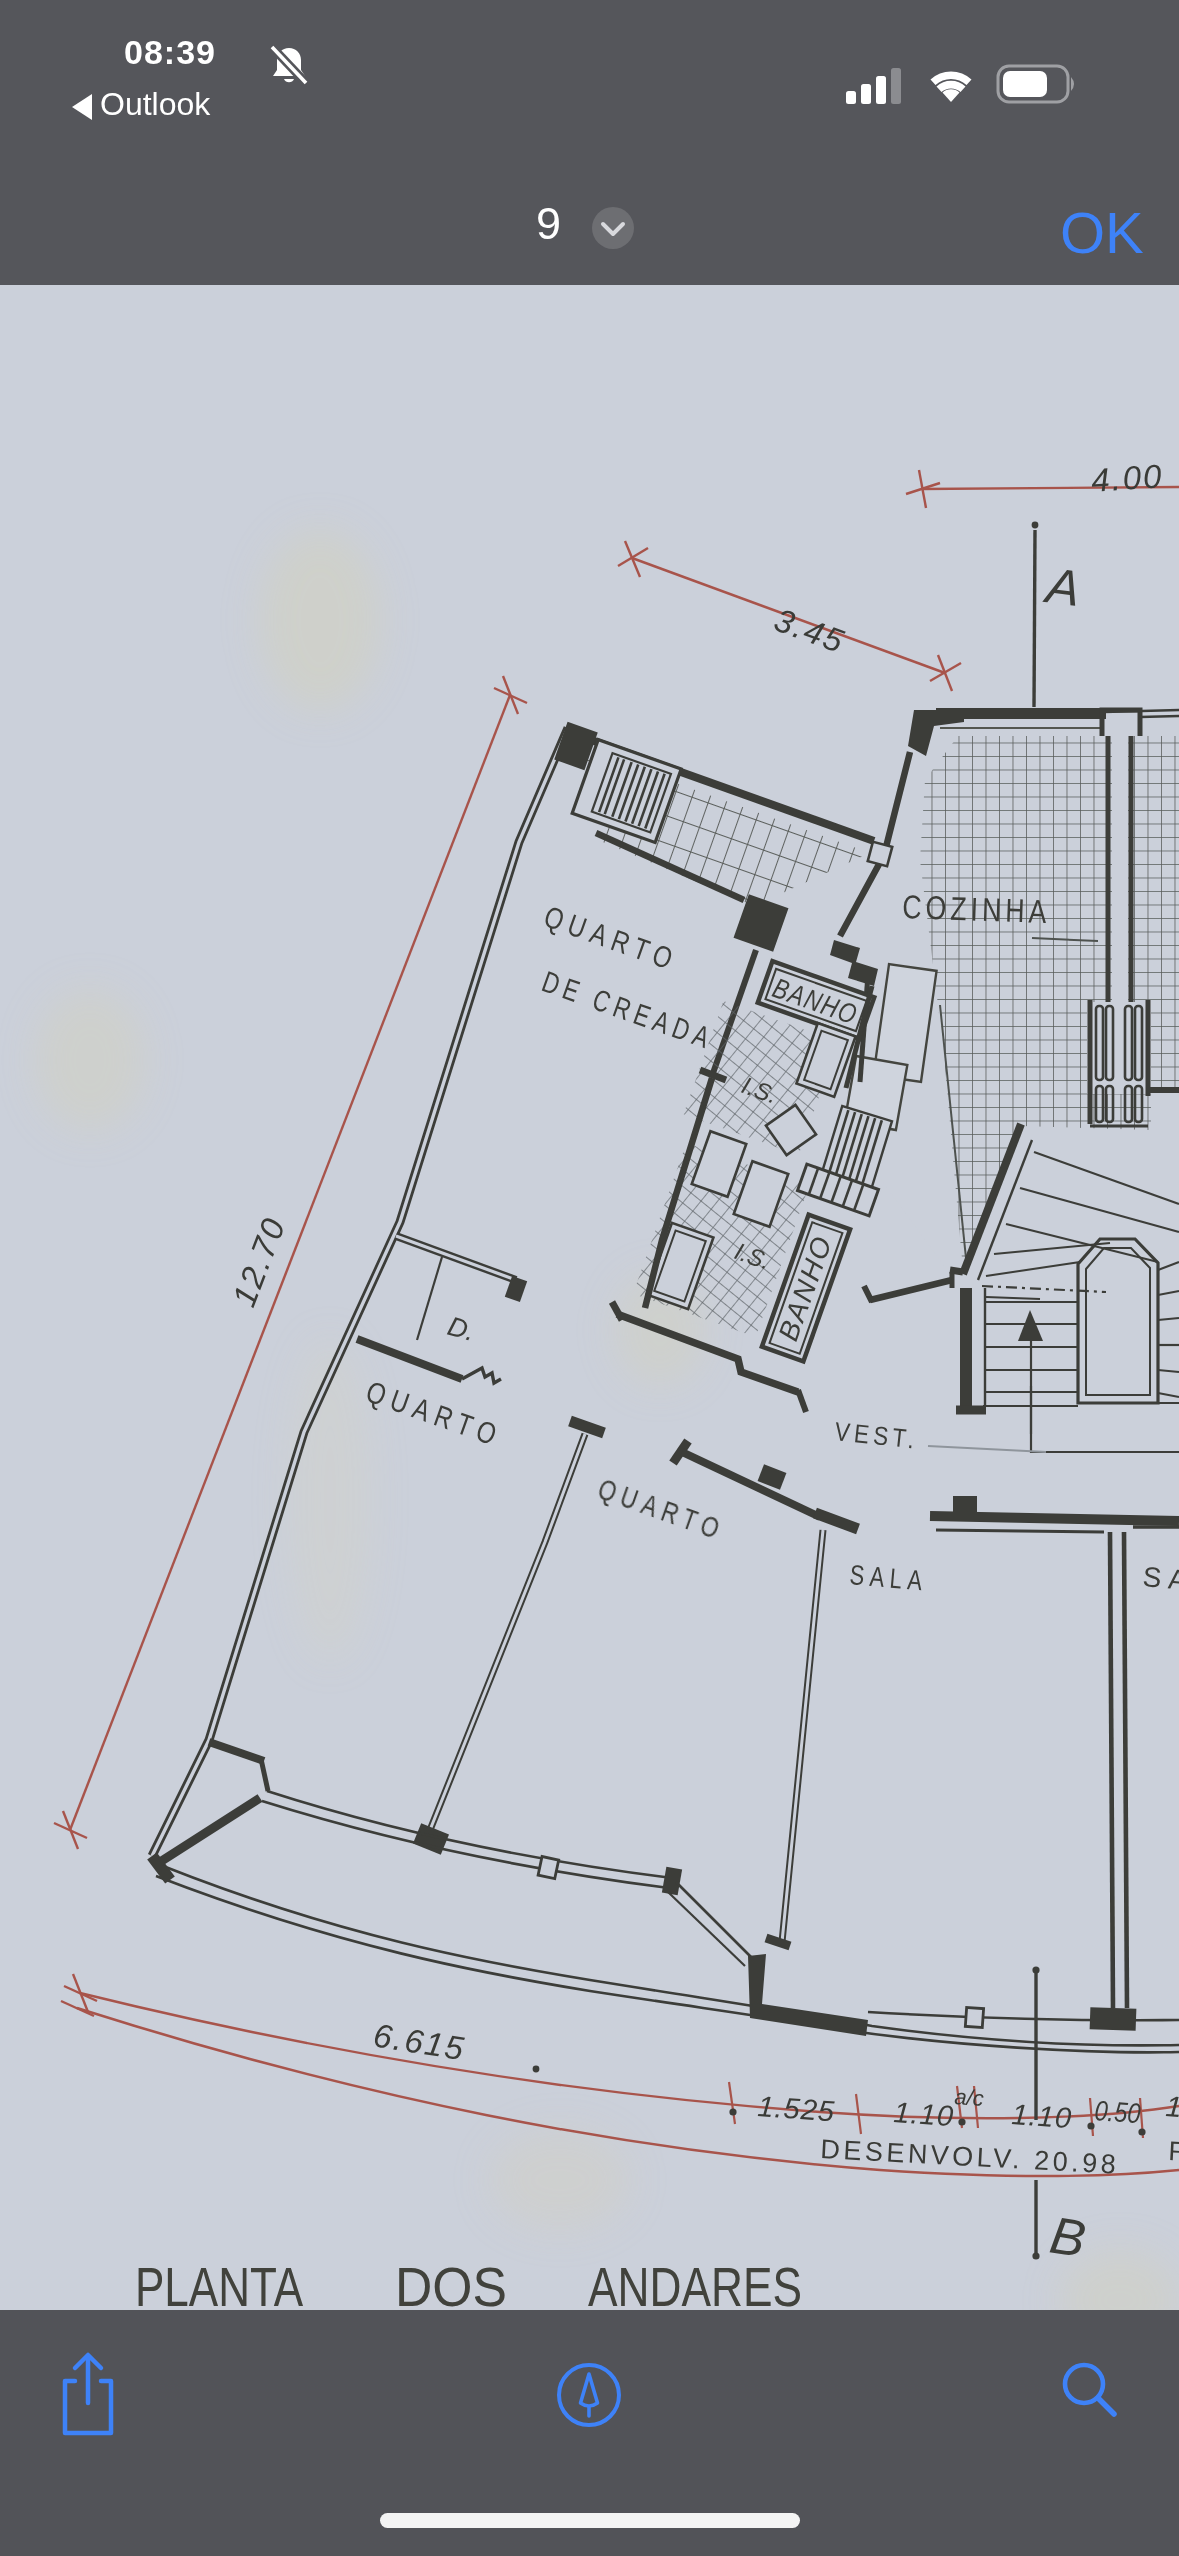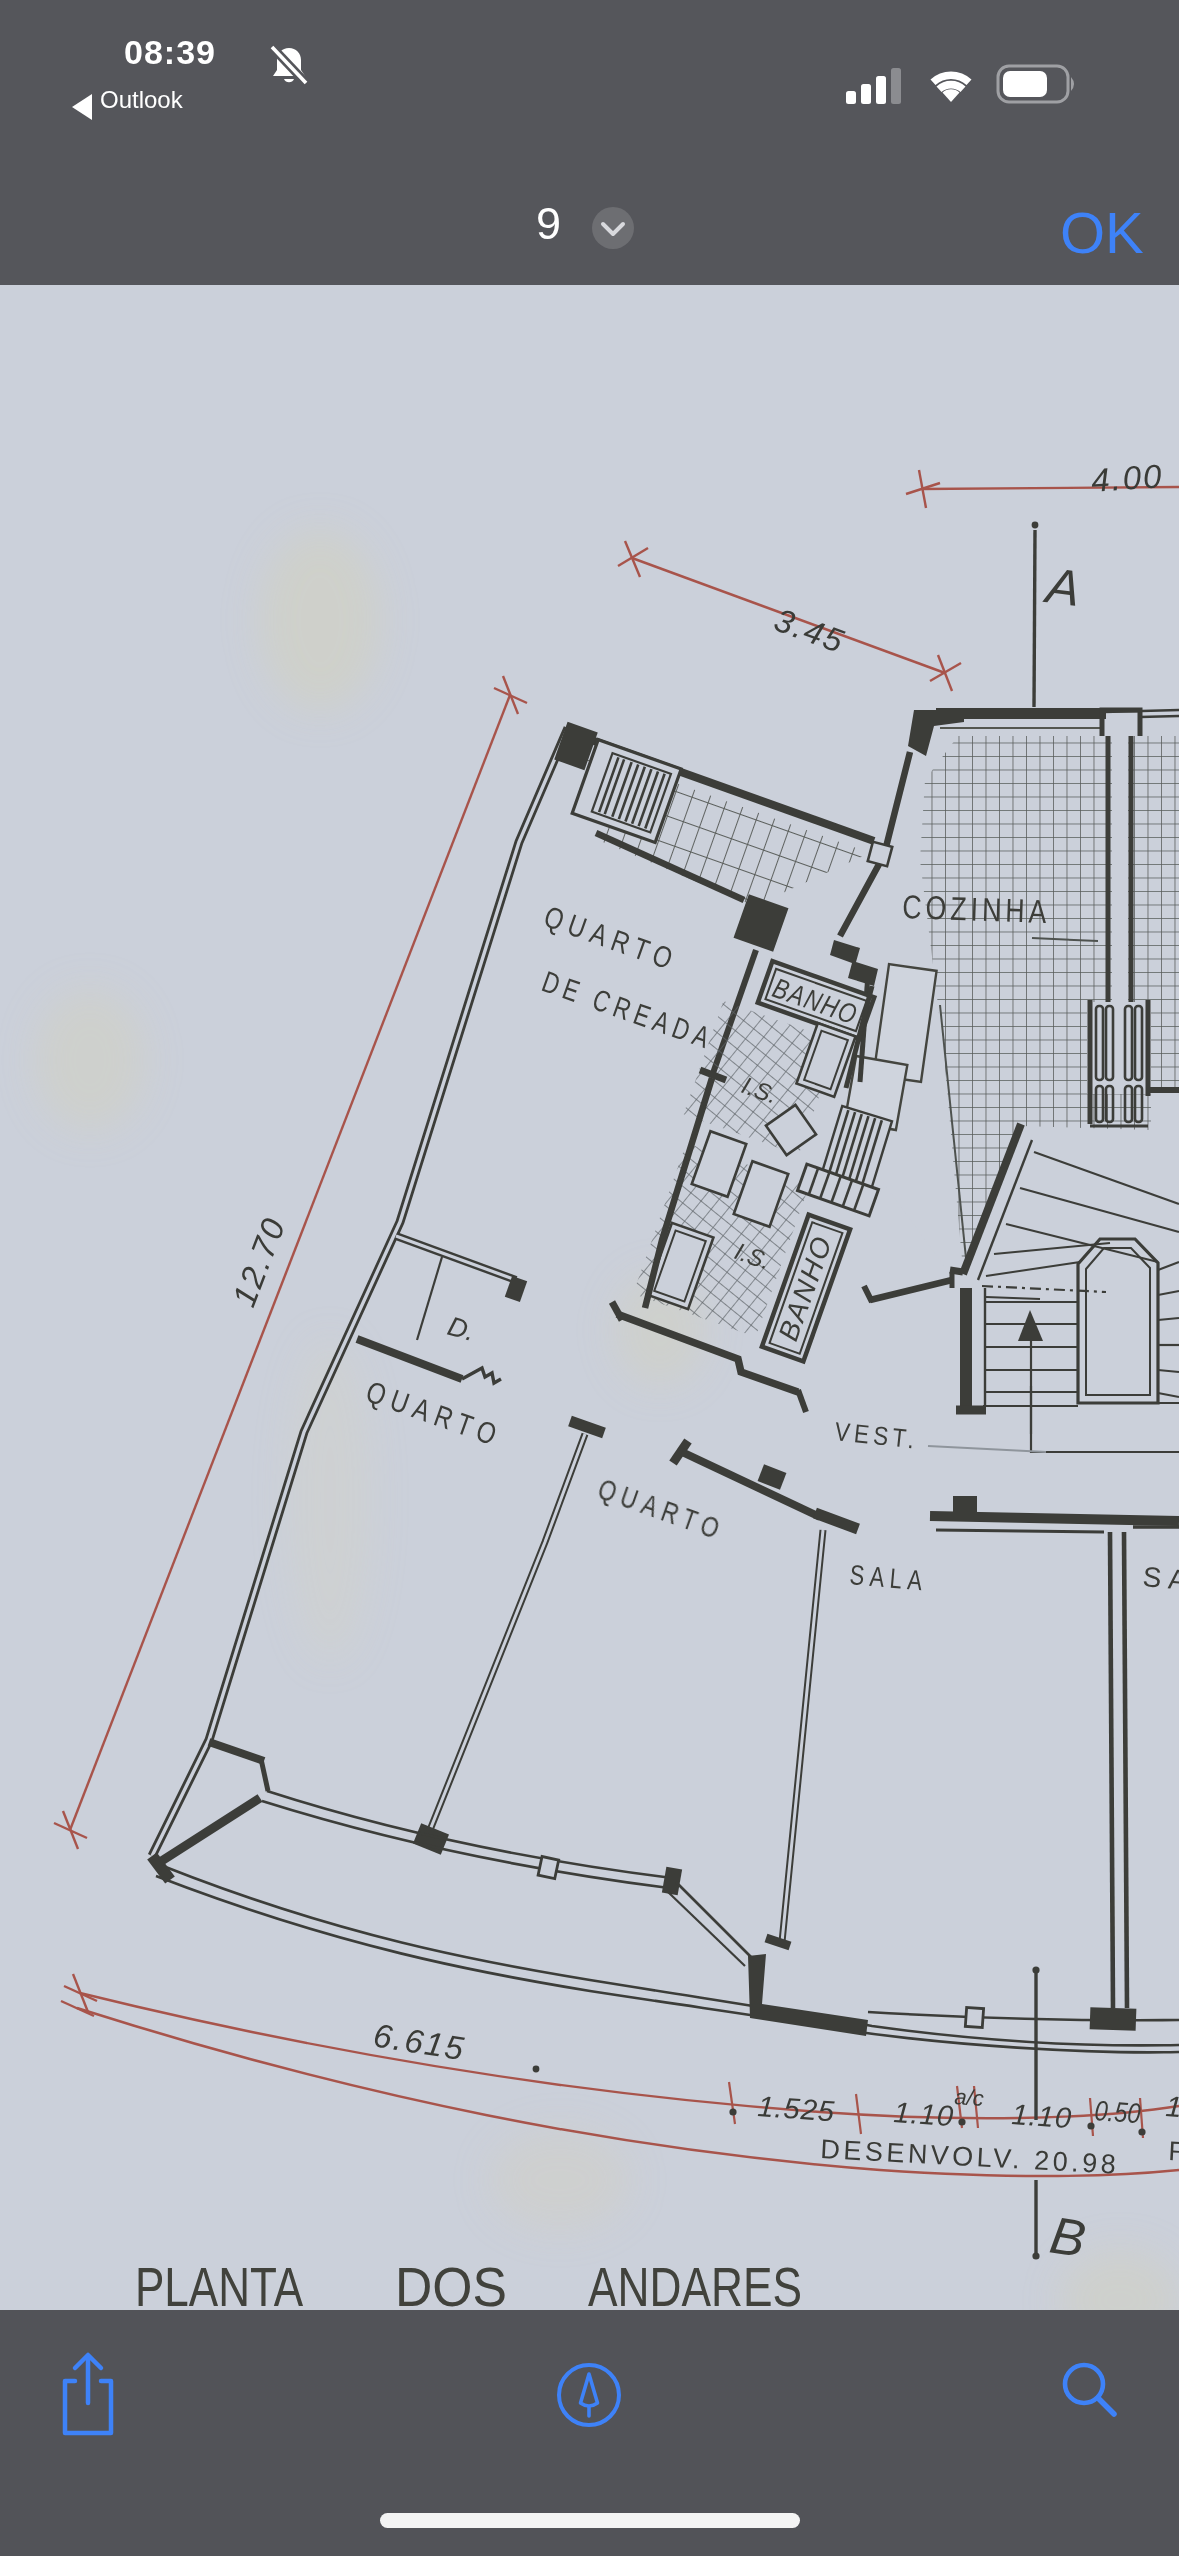--- a/index.html
+++ b/index.html
@@ -1,21 +1,21 @@
 <!DOCTYPE html>
 <html><head>
 <meta charset="utf-8">
 <style>
   html,body{margin:0;padding:0;background:#000;}
   .page{position:relative;width:1179px;height:2556px;overflow:hidden;
         font-family:"Liberation Sans",sans-serif;background:#cbd0da;}
   .chrome-top{position:absolute;left:0;top:0;width:1179px;height:285px;background:#55565b;}
   .chrome-bot{position:absolute;left:0;top:2310px;width:1179px;height:246px;background:#525358;}
   .time{position:absolute;left:124px;top:33px;color:#fff;font-size:34px;font-weight:700;letter-spacing:1px;}
-  .outlook{position:absolute;left:100px;top:86px;color:#fff;font-size:24px;font-weight:400;}
+  .outlook{position:absolute;left:100px;top:86px;color:#fff;font-size:32px;font-weight:400;}
   .backtri{position:absolute;left:72px;top:94px;width:0;height:0;border-top:13px solid transparent;border-bottom:13px solid transparent;border-right:20px solid #fff;}
   .nine{position:absolute;left:536px;top:198px;color:#fff;font-size:45px;font-weight:400;}
   .okbtn{position:absolute;left:1060px;top:199px;color:#3e82f8;font-size:58px;font-weight:500;}
   .homebar{position:absolute;left:380px;top:2513px;width:420px;height:15px;border-radius:8px;background:#f4f4f4;}
 </style>
 </head>
 <body>
 <div class="page">
 
   <svg id="plan" width="1179" height="2025" viewBox="0 285 1179 2025" style="position:absolute;left:0;top:285px;filter:blur(0.55px);">

